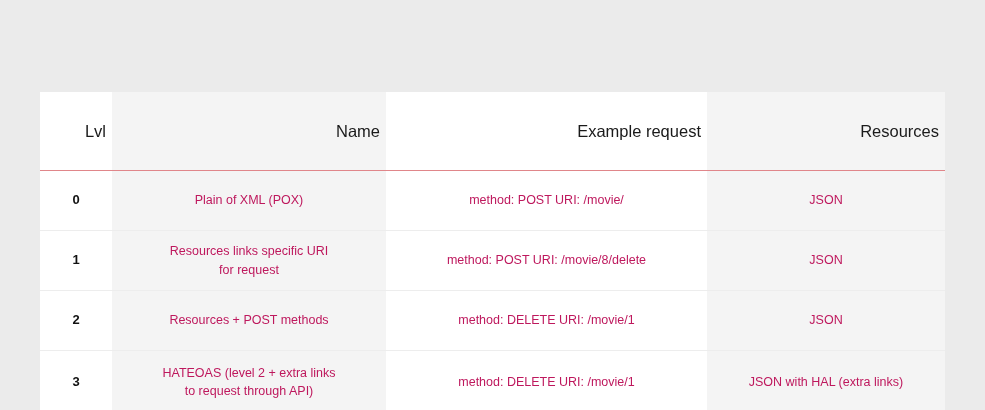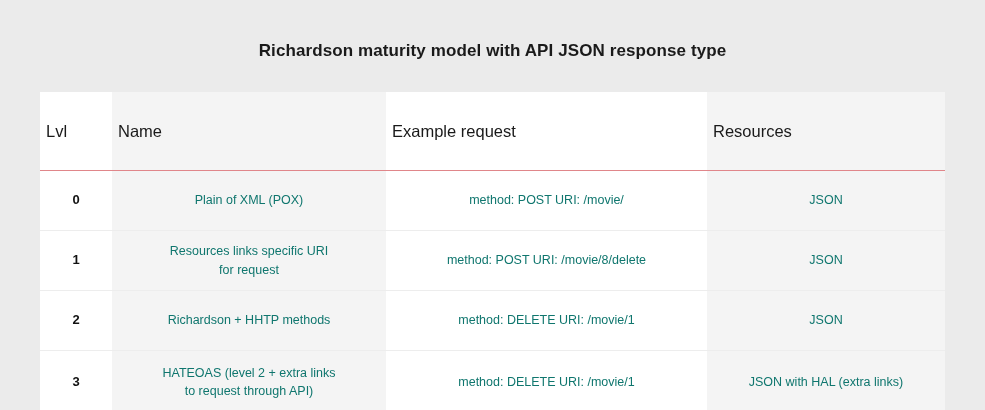--- a/index.html
+++ b/index.html
@@ -49,40 +49,40 @@
   }
 
   table.maturity-table col.col-lvl      { width: 72px;  }
   table.maturity-table col.col-name     { width: 274px; }
   table.maturity-table col.col-request  { width: 321px; }
   table.maturity-table col.col-response { width: 238px; }
 
   thead th {
     height: 78px;
     vertical-align: middle;
-    text-align: left;
+    text-align: right;
     font-size: 16.5px;
     font-weight: 400;
     color: #1a1a1a;
     padding: 0 6px;
     border: 0;
   }
 
   
   thead tr.header-row th {
     border-bottom: 1.5px solid #e0868a;
   }
 
   tbody td {
     height: 51px;
     vertical-align: middle;
     text-align: center;
     font-size: 12.5px;
     font-weight: 400;
-    color: #0f766e;
+    color: #be185d;
     padding: 4px 10px;
     border-bottom: 1px solid #ededed;
     line-height: 1.45;
   }
 
   tbody tr:last-child td {
     border-bottom: 0;
   }
 
   tbody tr:last-child td {
@@ -112,21 +112,20 @@
 
   .nowrap-line {
     display: block;
   }
 </style>
 </head>
 <body>
 
 <div class="page">
 
-  <div class="page-title">Richardson maturity model with API JSON response type</div>
 
   <div class="table-wrap">
     <table class="maturity-table">
       <colgroup>
         <col class="col-lvl">
         <col class="col-name">
         <col class="col-request">
         <col class="col-response">
       </colgroup>
       <thead>
@@ -155,21 +154,21 @@
             <span class="nowrap-line">Resources links specific URI</span>
             <span class="nowrap-line">for request</span>
           </td>
           <td class="cell-request">method: POST URI: /movie/8/delete</td>
           <td class="cell-response">JSON</td>
         </tr>
 
         <tr>
           <td class="cell-lvl">2</td>
           <td class="cell-name">
-            <span class="nowrap-line">Richardson + HHTP methods</span>
+            <span class="nowrap-line">Resources + POST methods</span>
 
           </td>
           <td class="cell-request">method: DELETE URI: /movie/1</td>
           <td class="cell-response">JSON</td>
         </tr>
 
         <tr>
           <td class="cell-lvl">3</td>
           <td class="cell-name">
             <span class="nowrap-line">HATEOAS (level 2 + extra links</span>

